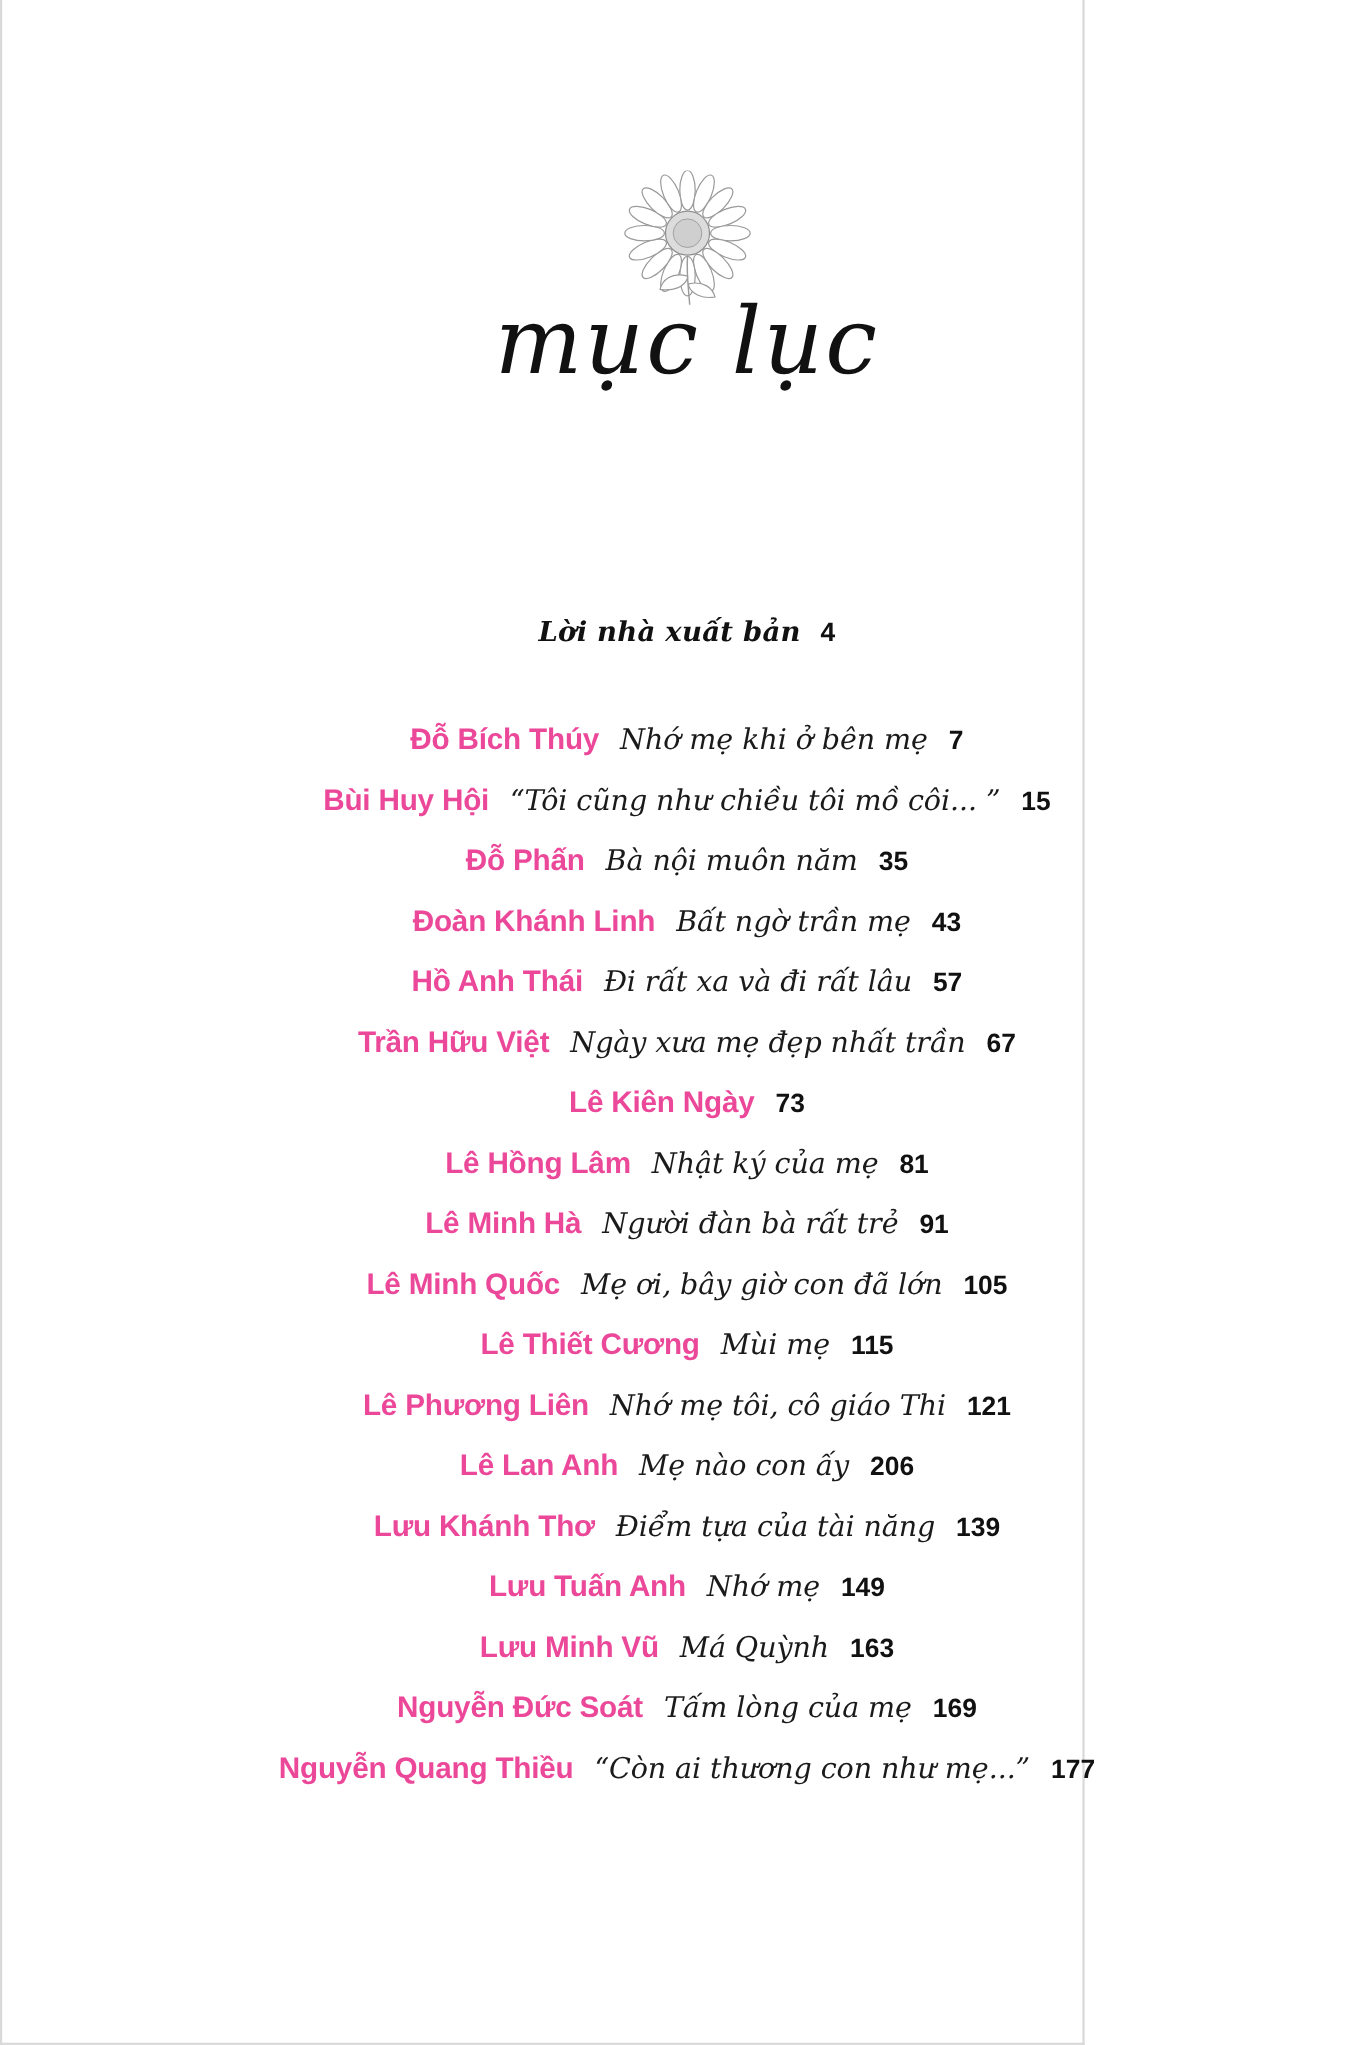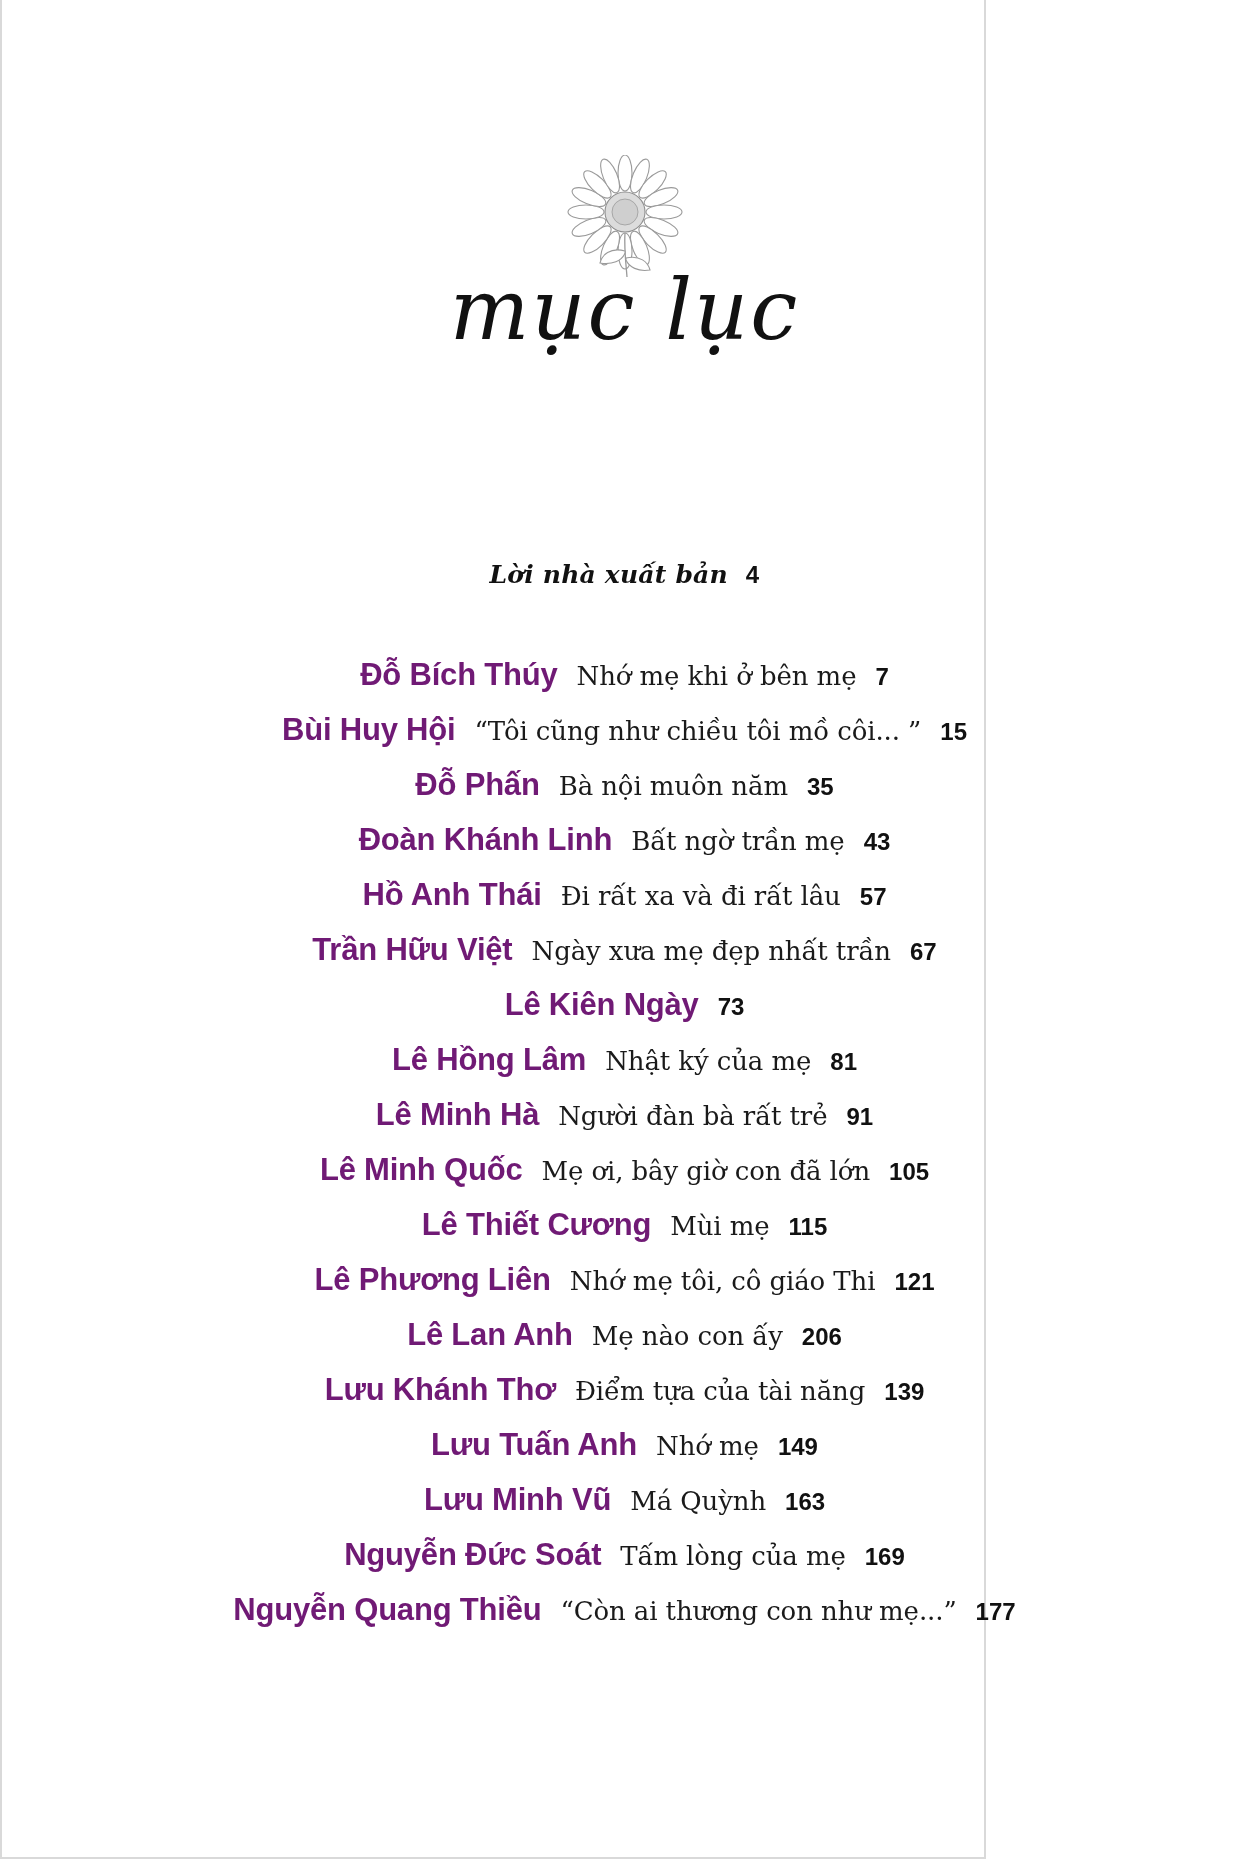--- a/index.html
+++ b/index.html
@@ -98,31 +98,32 @@
   .toc-row {
     display: flex;
     justify-content: center;
     align-items: baseline;
     height: 55px;
     white-space: nowrap;
   }
   .author {
     font-family: "Liberation Sans", sans-serif;
     font-weight: bold;
-    font-size: 31px;
-    color: #701a75;
+    font-size: 27px;
+    color: #ec4899;
     letter-spacing: -0.2px;
   }
   .titletext {
     font-family: "DejaVu Serif", serif;
     font-weight: 400;
     font-size: 26px;
     color: #1a1a1a;
     margin-left: 19px;
     letter-spacing: -0.1px;
+    font-style: italic;
   }
   .pagenum {
     font-family: "Liberation Sans", sans-serif;
     font-weight: bold;
     font-size: 24px;
     color: #111;
     margin-left: 19px;
   }
 </style>
 </head>

